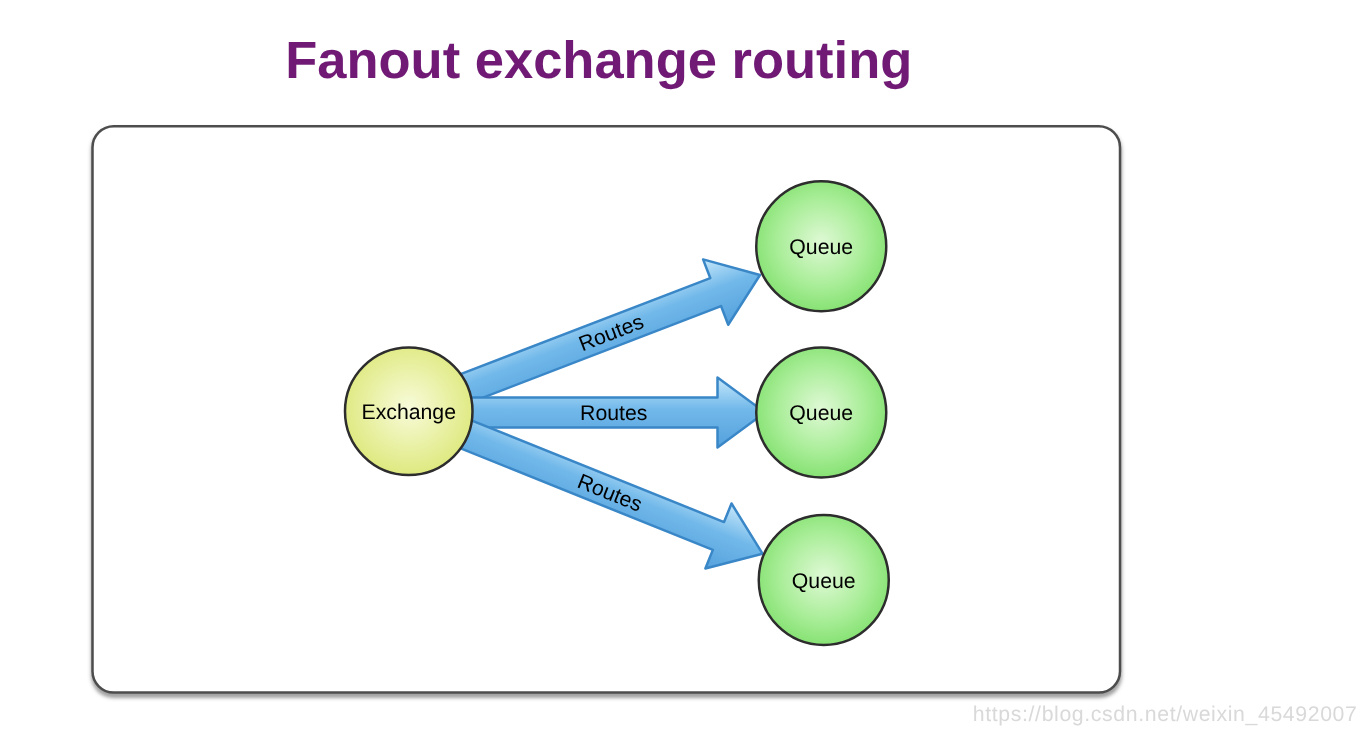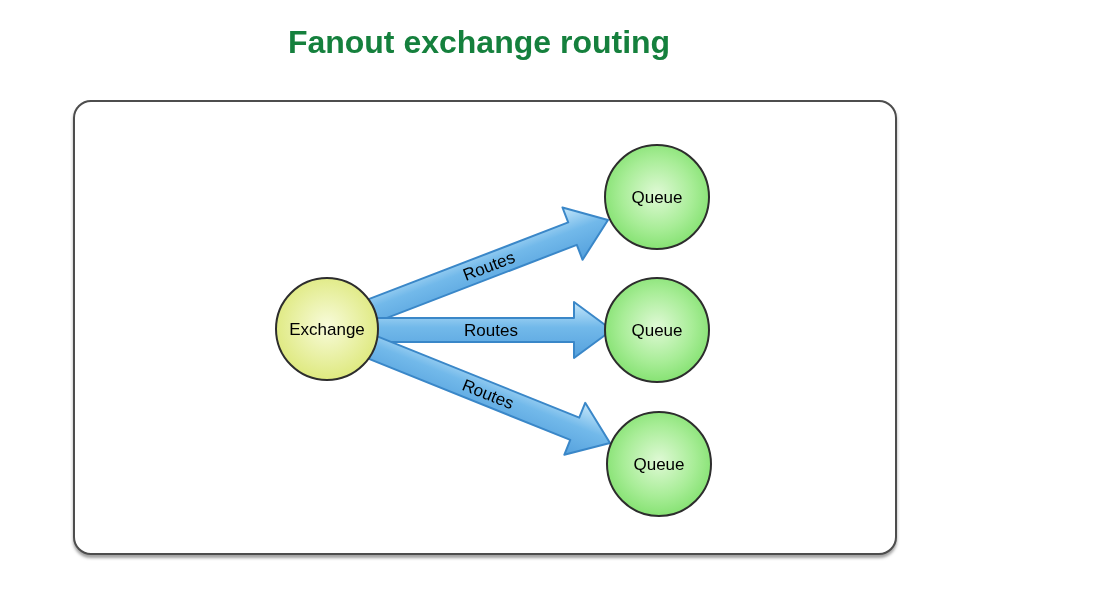--- a/index.html
+++ b/index.html
@@ -14,23 +14,23 @@
     height: 589px;
     background: #ffffff;
     overflow: hidden;
   }
   .title {
     position: absolute;
     top: 24px;
     left: 479px;
     transform: translateX(-50%);
     margin: 0;
-    font-size: 32px;
+    font-size: 42px;
     font-weight: bold;
-    color: #15803d;
+    color: #701a75;
     white-space: nowrap;
     letter-spacing: 0px;
     text-align: center;
   }
   .panel {
     position: absolute;
     left: 73px;
     top: 100px;
     width: 824px;
     height: 455px;
@@ -127,14 +127,15 @@
       <circle cx="584" cy="230" r="52" fill="url(#gradQueue)" stroke="#2d2d2d" stroke-width="2"></circle>
       <text class="node-label" x="584" y="236">Queue</text>
     </g>
 
     <g>
       <circle cx="586" cy="364" r="52" fill="url(#gradQueue)" stroke="#2d2d2d" stroke-width="2"></circle>
       <text class="node-label" x="586" y="370">Queue</text>
     </g>
   </svg>
 
+  <div class="watermark">https://blog.csdn.net/weixin_45492007</div>
 
 </div>
 
 </body></html>

